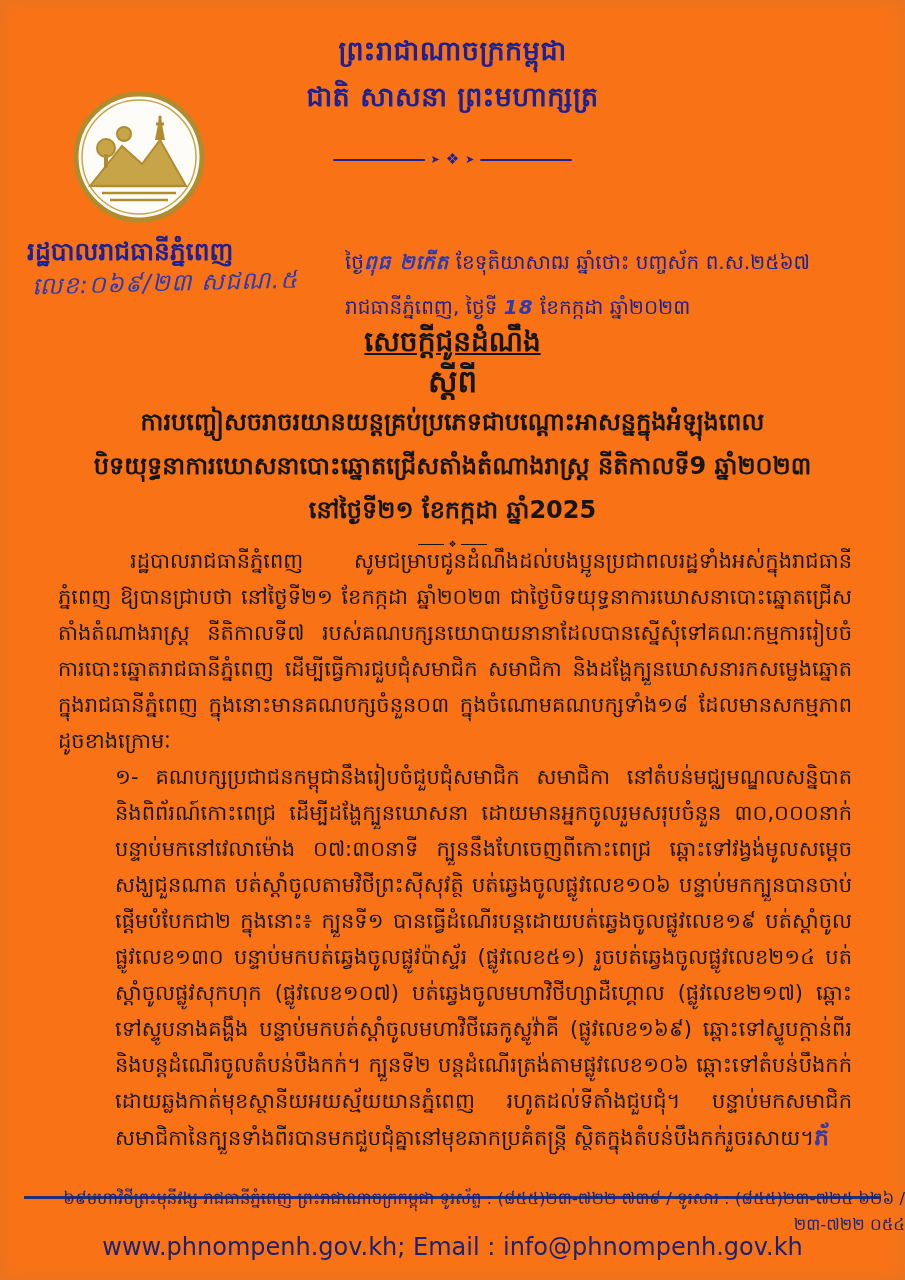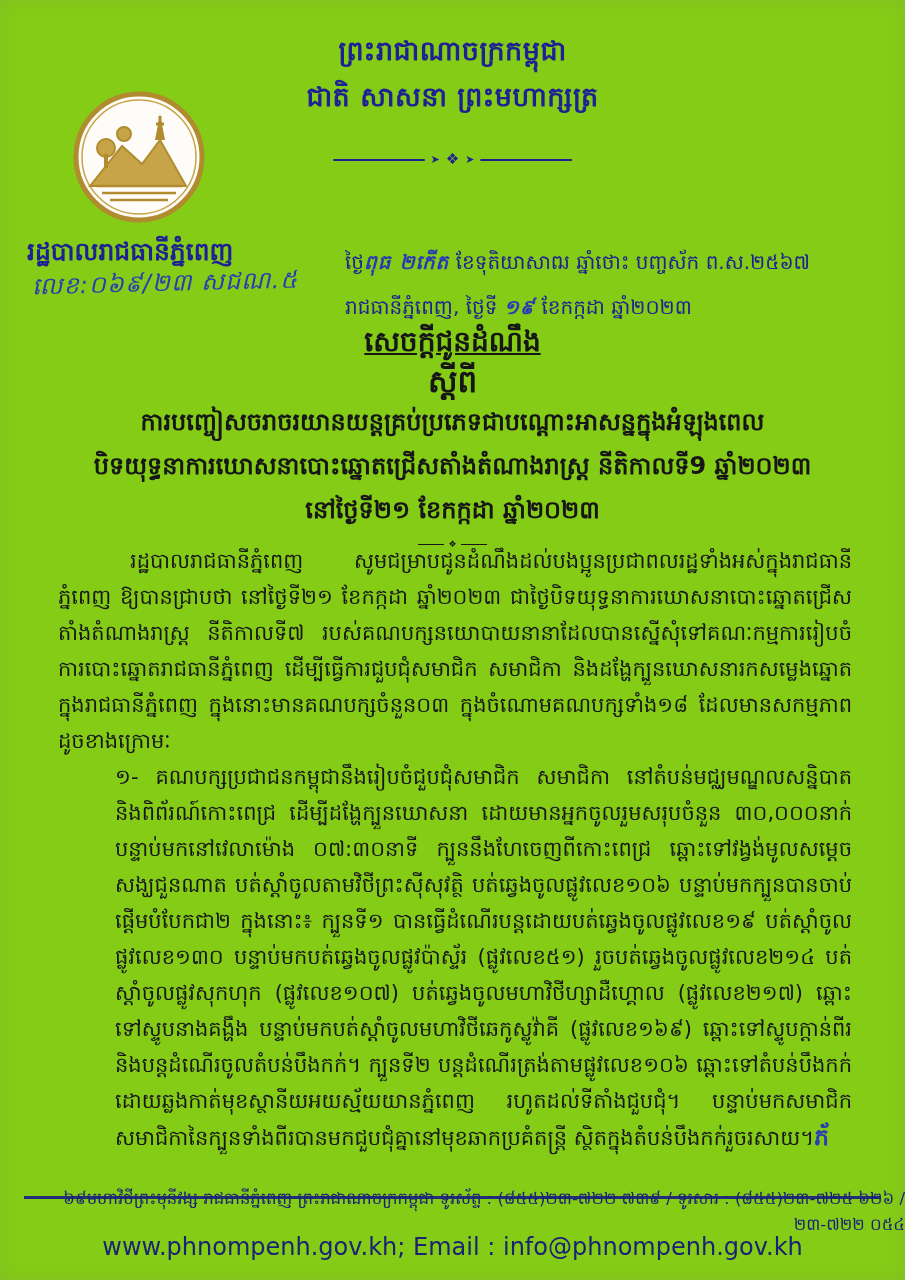--- a/index.html
+++ b/index.html
@@ -1,20 +1,20 @@
 <!DOCTYPE html>
 <html><head>
 <meta charset="utf-8">
 <style>
   html,body{margin:0;padding:0;background:#e8e8e4;}
   .page{
     position:relative;
     width:905px;height:1280px;
     margin:0 auto;
-    background:#84cc16;
+    background:#f97316;
     overflow:hidden;
     font-family:"DejaVu Sans", sans-serif;
     box-shadow:inset 0 0 18px rgba(120,120,110,.18);
   }
   
   .kingdom-block{position:absolute;top:28px;left:0;width:100%;text-align:center;}
   .kingdom-line{font-size:27px;font-weight:bold;color:#1d2193;line-height:46px;letter-spacing:.5px;}
   .header-divider{position:absolute;top:152px;left:50%;transform:translateX(-50%);
     display:flex;align-items:center;gap:6px;}
   .header-divider .h-line{width:92px;height:2px;background:#1d2193;border-radius:1px;}
@@ -86,29 +86,29 @@
 
       <path d="M24 96 H110 M30 103 H104 M38 110 H96" stroke="#b08c2e" stroke-width="2.5" fill="none"></path>
     </svg>
   </div>
 
   <div class="issuer-name">រដ្ឋបាលរាជធានីភ្នំពេញ</div>
   <div class="ref-number">លេខ:០៦៩/២៣ សជណ.៥</div>
 
   <div class="date-block">
     <div><span>ថ្ងៃ</span><span class="handwritten">ពុធ ២កើត</span><span> ខែទុតិយាសាឍ ឆ្នាំថោះ បញ្ចស័ក ព.ស.២៥៦៧</span></div>
-    <div><span>រាជធានីភ្នំពេញ, ថ្ងៃទី </span><span class="handwritten">១៩</span><span> ខែកក្កដា ឆ្នាំ២០២៣</span></div>
+    <div><span>រាជធានីភ្នំពេញ, ថ្ងៃទី </span><span class="handwritten">18</span><span> ខែកក្កដា ឆ្នាំ២០២៣</span></div>
   </div>
 
   <div class="doc-title">
     <div class="doc-heading">សេចក្តីជូនដំណឹង</div>
     <div class="doc-subheading">ស្តីពី</div>
     <div class="doc-line">ការបញ្ចៀសចរាចរយានយន្តគ្រប់ប្រភេទជាបណ្ដោះអាសន្នក្នុងអំឡុងពេល</div>
     <div class="doc-line">បិទយុទ្ធនាការឃោសនាបោះឆ្នោតជ្រើសតាំងតំណាងរាស្ត្រ នីតិកាលទី9 ឆ្នាំ២០២៣</div>
-    <div class="doc-line">នៅថ្ងៃទី២១ ខែកក្កដា ឆ្នាំ២០២៣</div>
+    <div class="doc-line">នៅថ្ងៃទី២១ ខែកក្កដា ឆ្នាំ2025</div>
     <div class="title-ornament">
       <span class="t-line"></span>
       <span class="t-orn">❖</span>
       <span class="t-line"></span>
     </div>
   </div>
 
   <div class="body-text">
     <p class="body-paragraph">រដ្ឋបាលរាជធានីភ្នំពេញ សូមជម្រាបជូនដំណឹងដល់បងប្អូនប្រជាពលរដ្ឋទាំងអស់ក្នុងរាជធានីភ្នំពេញ ឱ្យបានជ្រាបថា នៅថ្ងៃទី២១ ខែកក្កដា ឆ្នាំ២០២៣ ជាថ្ងៃបិទយុទ្ធនាការឃោសនាបោះឆ្នោតជ្រើសតាំងតំណាងរាស្ត្រ នីតិកាលទី៧ របស់គណបក្សនយោបាយនានាដែលបានស្នើសុំទៅគណៈកម្មការរៀបចំការបោះឆ្នោតរាជធានីភ្នំពេញ ដើម្បីធ្វើការជួបជុំសមាជិក សមាជិកា និងដង្ហែក្បួនឃោសនារកសម្លេងឆ្នោតក្នុងរាជធានីភ្នំពេញ ក្នុងនោះមានគណបក្សចំនួន០៣ ក្នុងចំណោមគណបក្សទាំង១៨ ដែលមានសកម្មភាពដូចខាងក្រោមៈ</p>
     <div class="body-item"><span class="item-number">១-</span><span> គណបក្សប្រជាជនកម្ពុជានឹងរៀបចំជួបជុំសមាជិក សមាជិកា នៅតំបន់មជ្ឈមណ្ឌលសន្និបាត និងពិព័រណ៍កោះពេជ្រ ដើម្បីដង្ហែក្បួនឃោសនា ដោយមានអ្នកចូលរួមសរុបចំនួន ៣០,០០០នាក់ បន្ទាប់មកនៅវេលាម៉ោង ០៧:៣០នាទី ក្បួននឹងហែចេញពីកោះពេជ្រ ឆ្ពោះទៅវង្វង់មូលសម្តេចសង្ឃជួនណាត បត់ស្តាំចូលតាមវិថីព្រះស៊ីសុវត្ថិ បត់ឆ្វេងចូលផ្លូវលេខ១០៦ បន្ទាប់មកក្បួនបានចាប់ផ្តើមបំបែកជា២ ក្នុងនោះ៖ ក្បួនទី១ បានធ្វើដំណើរបន្តដោយបត់ឆ្វេងចូលផ្លូវលេខ១៩ បត់ស្តាំចូលផ្លូវលេខ១៣០ បន្ទាប់មកបត់ឆ្វេងចូលផ្លូវប៉ាស្ទ័រ (ផ្លូវលេខ៥១) រួចបត់ឆ្វេងចូលផ្លូវលេខ២១៤ បត់ស្តាំចូលផ្លូវសុកហុក (ផ្លូវលេខ១០៧) បត់ឆ្វេងចូលមហាវិថីហ្សាដឺហ្គោល (ផ្លូវលេខ២១៧) ឆ្ពោះទៅស្ទូបនាងគង្ហឹង បន្ទាប់មកបត់ស្តាំចូលមហាវិថីឆេកូស្លូវ៉ាគី (ផ្លូវលេខ១៦៩) ឆ្ពោះទៅស្ទូបក្តាន់ពីរ និងបន្តដំណើរចូលតំបន់បឹងកក់។ ក្បួនទី២ បន្តដំណើរត្រង់តាមផ្លូវលេខ១០៦ ឆ្ពោះទៅតំបន់បឹងកក់ ដោយឆ្លងកាត់មុខស្ថានីយអយស្ម័យយានភ្នំពេញ រហូតដល់ទីតាំងជួបជុំ។ បន្ទាប់មកសមាជិក សមាជិកានៃក្បួនទាំងពីរបានមកជួបជុំគ្នានៅមុខឆាកប្រគំតន្ត្រី ស្ថិតក្នុងតំបន់បឹងកក់រួចរសាយ។</span><span class="hand-mark">ភ័</span></div>

